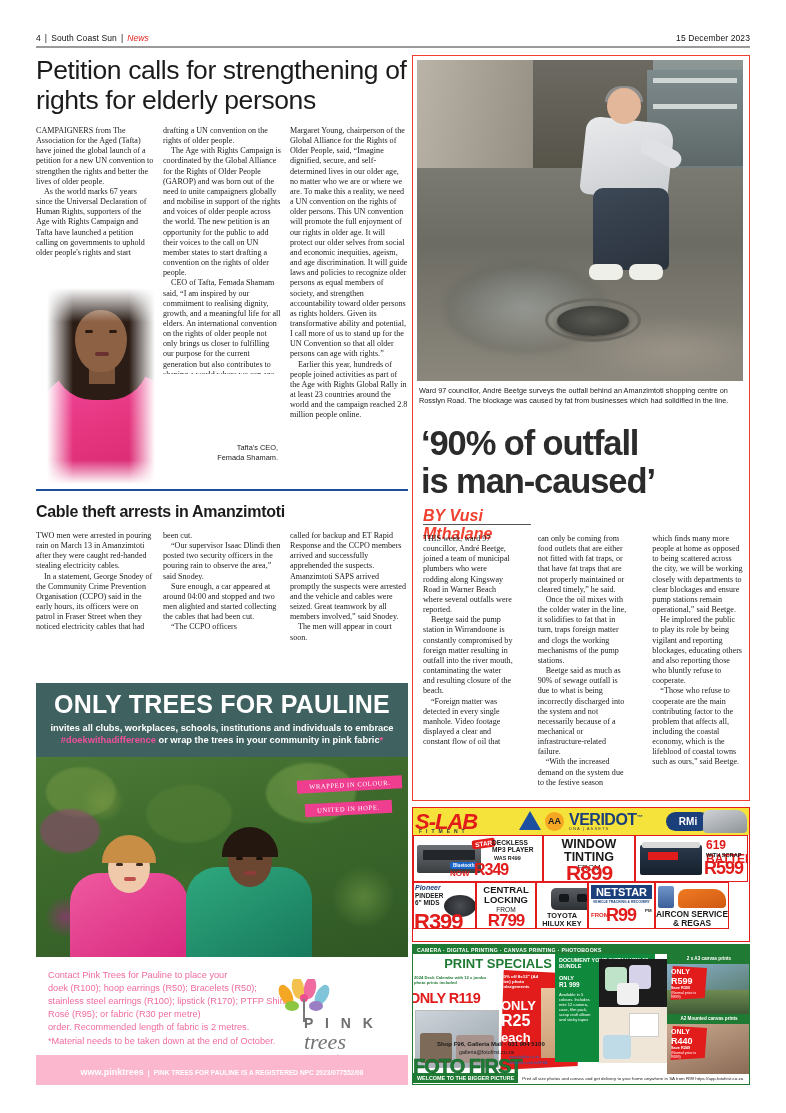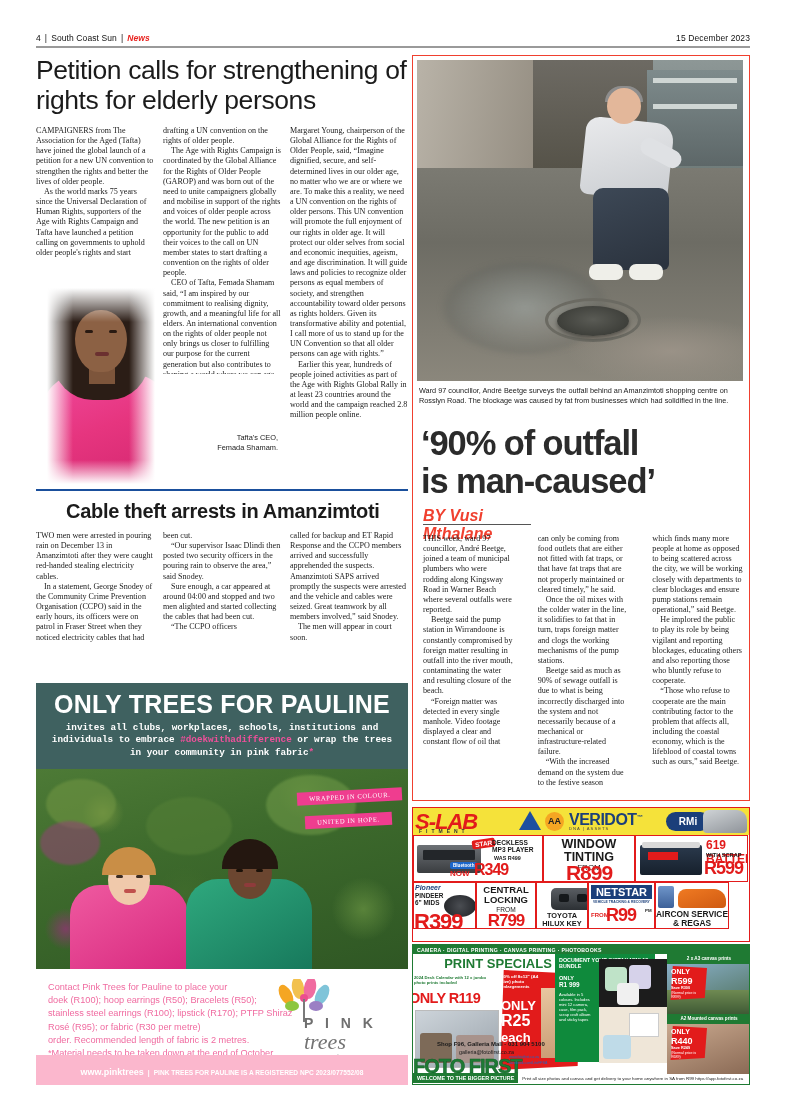--- a/index.html
+++ b/index.html
@@ -12,21 +12,21 @@
   .page { position: relative; width: 786px; height: 1113px; background: #fff; }
 
   
   .masthead {
     position: absolute; left: 36px; top: 33px; width: 714px;
     display: flex; justify-content: space-between; align-items: baseline;
     font-family: "Liberation Sans", sans-serif;
     font-size: 8.5px; color: #111; letter-spacing: .1px;
   }
   .masthead .mh-left { display: flex; gap: 4px; align-items: baseline; }
-  .masthead .mh-sec { color: #e8231f; font-weight: bold; font-style: italic; }
+  .masthead .mh-sec { color: #e8231f; font-weight: normal; font-style: italic; }
   .mh-rule { position: absolute; left: 36px; top: 46px; width: 714px; height: 1.6px; background: #9a9a9a; }
 
   
   .art1-head {
     position: absolute; left: 36px; top: 55px; width: 372px;
     font-family: "Liberation Sans", sans-serif;
     font-size: 26.5px; line-height: 30px; font-weight: 400;
     color: #1b1b1b; letter-spacing: -0.4px;
   }
   .art1-cols {
@@ -64,43 +64,43 @@
   .portrait .neck { position:absolute; left:42px; top:78px; width:26px; height:18px; background:#7d553b;}
   .portrait .fade-t { position:absolute; left:0; top:0; width:100%; height:34px;
       background:linear-gradient(#fff,rgba(255,255,255,0)); }
   .portrait .fade-l { position:absolute; left:0; top:0; width:26px; height:100%;
       background:linear-gradient(90deg,#fff,rgba(255,255,255,0)); }
   .portrait .fade-r { position:absolute; right:0; top:0; width:26px; height:100%;
       background:linear-gradient(270deg,#fff,rgba(255,255,255,0)); }
   .portrait .fade-b { position:absolute; left:0; bottom:0; width:100%; height:24px;
       background:linear-gradient(0deg,#fff,rgba(255,255,255,0)); }
 
-  .pull-wrap { position: absolute; left: 160px; top: 345px; width: 118px;
+  .pull-wrap { position: absolute; left: 160px; top: 355px; width: 118px;
      text-align: right; z-index: 5; }
   .credit { font-family:"Liberation Sans", sans-serif; font-size:7.4px; line-height:9.6px;
      color:#1a1a1a; margin-top:16px; text-align:right;}
 
   .divider-blue { position:absolute; left:36px; top:489px; width:372px; height:2.4px; background:#1a4f9c; }
 
   .art2-head {
     position: absolute; left: 36px; top: 500px; width: 372px;
     font-family: "Liberation Sans", sans-serif;
-    font-size: 20px; line-height: 23px; color: #1b1b1b; letter-spacing: -0.3px; margin-left: 30px;
+    font-size: 16px; line-height: 23px; color: #1b1b1b; letter-spacing: -0.3px;
   }
   .art2-cols { position: absolute; left: 36px; top: 531px; width: 372px; }
 
   
   .ad-pink {
     position: absolute; left: 36px; top: 683px; width: 372px; height: 402px;
     background: #ffffff; overflow: hidden;
   }
   .pt-top { background:#3f6160; padding:8px 10px 10px; }
   .pt-title { font-family:"Liberation Sans",sans-serif; font-weight:bold; color:#fff;
      font-size:25px; text-align:center; letter-spacing:.2px; line-height:26px;}
-  .pt-sub { font-family:Liberation Mono, monospace; font-weight:bold; color:#fff;
+  .pt-sub { font-family:Liberation Sans, sans-serif; font-weight:bold; color:#fff;
      font-size:9.3px; line-height:12.3px; text-align:center; margin-top:5px;}
   .pt-sub .tag { color:#f0509b; }
   .pt-sub .ast { color:#f0509b; }
   .pt-photo { position:relative; height:200px; overflow:hidden;
      background:
        radial-gradient(circle 30px at 18% 22%, #6f8f3e 0%, transparent 70%),
        radial-gradient(circle 36px at 72% 12%, #4e7a33 0%, transparent 72%),
        radial-gradient(circle 40px at 40% 62%, #3f6b2c 0%, transparent 70%),
        radial-gradient(circle 44px at 88% 70%, #59833a 0%, transparent 72%),
        radial-gradient(circle 30px at 8% 80%, #7d3f63 0%, transparent 70%),
@@ -256,21 +256,21 @@
     </div>
     <div>15 December 2023</div>
   </div>
   <div class="mh-rule"></div>
 
   <h1 class="art1-head">Petition calls for strengthening of rights for elderly persons</h1>
 
   <div class="art1-cols col3">
     <div class="body-txt">
       <p class="first">CAMPAIGNERS from The Association for the Aged (Tafta) have joined the global launch of a petition for a new UN convention to strengthen the rights and better the lives of older people.</p>
-      <p>As the world marks 75 years since the Universal Declaration of Human Rights, supporters of the Age with Rights Campaign and Tafta have launched a petition calling on governments to uphold older people's rights and start</p>
+      <p>As the world marks 67 years since the Universal Declaration of Human Rights, supporters of the Age with Rights Campaign and Tafta have launched a petition calling on governments to uphold older people's rights and start</p>
     </div>
     <div class="body-txt">
       <p class="first">drafting a UN convention on the rights of older people.</p>
       <p>The Age with Rights Campaign is coordinated by the Global Alliance for the Rights of Older People (GAROP) and was born out of the need to unite campaigners globally and mobilise in support of the rights and voices of older people across the world. The new petition is an opportunity for the public to add their voices to the call on UN member states to start drafting a convention on the rights of older people.</p>
       <p style="height:96px;overflow:hidden">CEO of Tafta, Femada Shamam said, “I am inspired by our commitment to realising dignity, growth, and a meaningful life for all elders. An international convention on the rights of older people not only brings us closer to fulfilling our purpose for the current generation but also contributes to shaping a world where we can age with pride.”</p>
     </div>
     <div class="body-txt">
       <p class="first">Margaret Young, chairperson of the Global Alliance for the Rights of Older People, said, “Imagine dignified, secure, and self-determined lives in our older age, no matter who we are or where we are. To make this a reality, we need a UN convention on the rights of older persons. This UN convention will promote the full enjoyment of our rights in older age. It will protect our older selves from social and economic inequities, ageism, and age discrimination. It will guide laws and policies to recognize older persons as equal members of society, and strengthen accountability toward older persons as rights holders. Given its transformative ability and potential, I call more of us to stand up for the UN Convention so that all older persons can age with rights.”</p>
       <p>Earlier this year, hundreds of people joined activities as part of the Age with Rights Global Rally in at least 23 countries around the world and the campaign reached 2.8 million people online.</p>
     </div>
@@ -294,21 +294,21 @@
   <div class="pull-wrap">
     <div class="credit" style="margin-top:88px">Tafta's CEO,</div>
     <div class="credit" style="margin-top:0">Femada Shamam.</div>
   </div>
 
   <div class="divider-blue"></div>
 
   <h2 class="art2-head">Cable theft arrests in Amanzimtoti</h2>
   <div class="art2-cols col3">
     <div class="body-txt">
-      <p class="first">TWO men were arrested in pouring rain on December 13 in Amanzimtoti after they were caught red-handed stealing electricity cables.</p>
+      <p class="first">TWO men were arrested in pouring rain on March 13 in Amanzimtoti after they were caught red-handed stealing electricity cables.</p>
       <p>In a statement, George Snodey of the Community Crime Prevention Organisation (CCPO) said in the early hours, its officers were on patrol in Fraser Street when they noticed electricity cables that had</p>
     </div>
     <div class="body-txt">
       <p class="first">been cut.</p>
       <p>“Our supervisor Isaac Dlindi then posted two security officers in the pouring rain to observe the area,” said Snodey.</p>
       <p>Sure enough, a car appeared at around 04:00 and stopped and two men alighted and started collecting the cables that had been cut.</p>
       <p>“The CCPO officers</p>
     </div>
     <div class="body-txt">
       <p class="first">called for backup and ET Rapid Response and the CCPO members arrived and successfully apprehended the suspects. Amanzimtoti SAPS arrived promptly the suspects were arrested and the vehicle and cables were seized. Great teamwork by all members involved,” said Snodey.</p>

